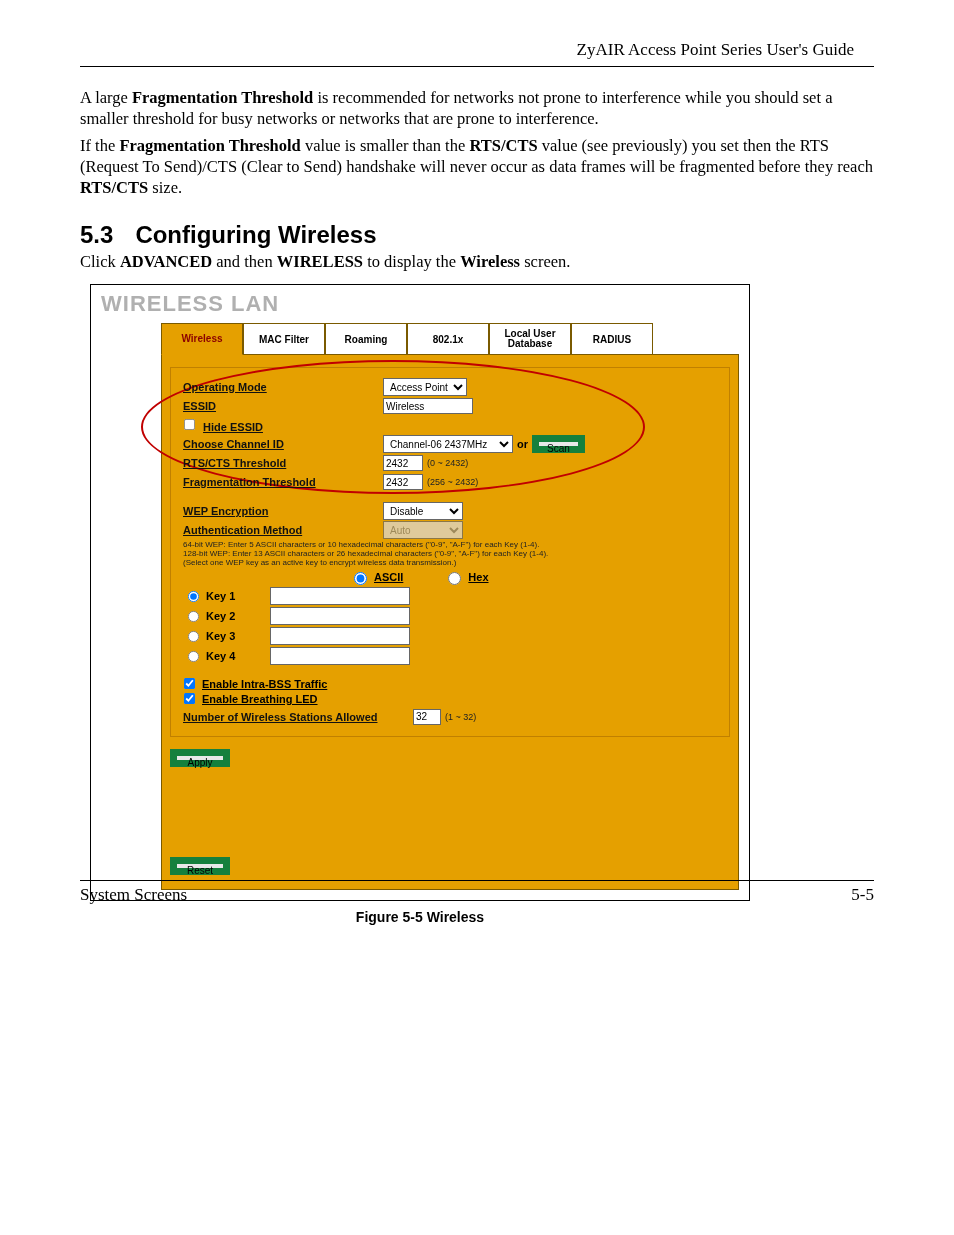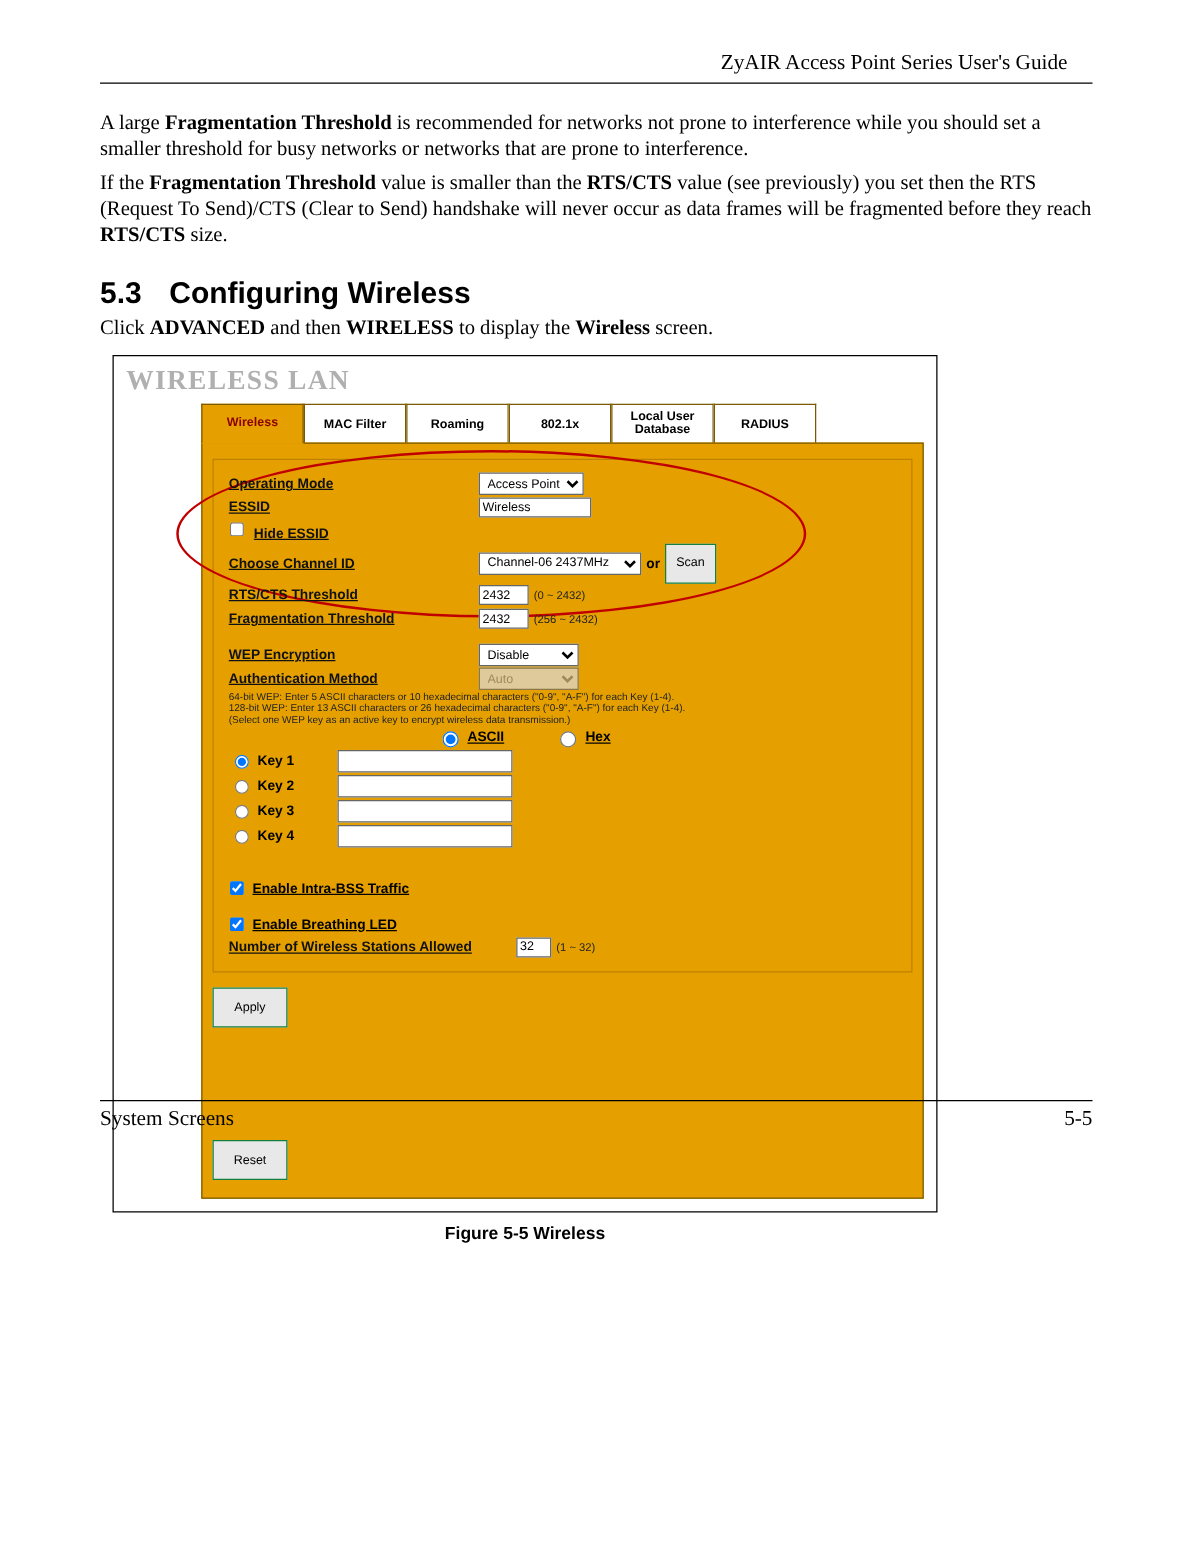--- a/index.html
+++ b/index.html
@@ -36,21 +36,21 @@
   
   .shot {
     width: 660px;
     margin: 12px 0 8px 10px;
     border: 1px solid #000;
     box-sizing: border-box;
     padding: 6px 10px 10px 10px;
     font-family: Arial, Helvetica, sans-serif;
   }
   .shot-title {
-    font-family: Liberation Serif, serif;
+    font-family: Liberation Sans, sans-serif;
     font-size: 22px;
     font-weight: bold;
     letter-spacing: 1px;
     color: #b0b0b0;
     margin-bottom: 6px;
   }
   .tabs {
     display: flex;
     margin-left: 60px;
   }
@@ -126,23 +126,23 @@
     padding: 0 2px;
   }
   select { height: 18px; }
   .small-input { width: 40px; }
   .med-input  { width: 90px; }
   .paren { font-size: 9px; color: #222; }
   .btn {
     font-family: Arial,sans-serif;
     font-size: 10px;
     background: #e8e8e8;
-    border: 1px solid #15803d;
+    border: 7px solid #15803d;
     padding: 1px 8px;
-    height: 32px;
+    height: 18px;
     box-sizing: border-box;
   }
   .spacer { height: 10px; }
   .wep-note {
     font-size: 8px;
     color: #222;
     line-height: 1.15;
     padding-left: 4px;
     max-width: 400px;
   }
@@ -157,21 +157,21 @@
     text-decoration: underline;
   }
   .radio-row label { display:flex; align-items:center; gap:4px; }
   .key-row {
     display:flex; align-items:center;
     padding-left: 8px; font-size: 11px; margin-top: 2px;
   }
   .key-row input[type=radio]{ margin:0 6px 0 0; transform: scale(0.85); }
   .key-row .keylabel { width: 64px; font-weight: bold; }
   .key-row .keyinput { width: 140px; height:18px; }
-  .chk-row { display:flex; align-items:center; padding-left:4px; font-size:11px; font-weight:bold; margin-top:16px;}
+  .chk-row { display:flex; align-items:center; padding-left:4px; font-size:11px; font-weight:bold; margin-top:2px;}
   .chk-row input[type=checkbox]{ margin:0 6px 0 0; transform: scale(0.85);}
   .btn-row { display:flex; justify-content:center; gap:90px; margin-top:12px;flex-direction:column; }
   .btn-row .btn { width: 60px; }
 
   .figcap {
     text-align: center;
     font-family: Arial, Helvetica, sans-serif;
     font-weight: bold;
     font-size: 14px;
     width: 660px;

